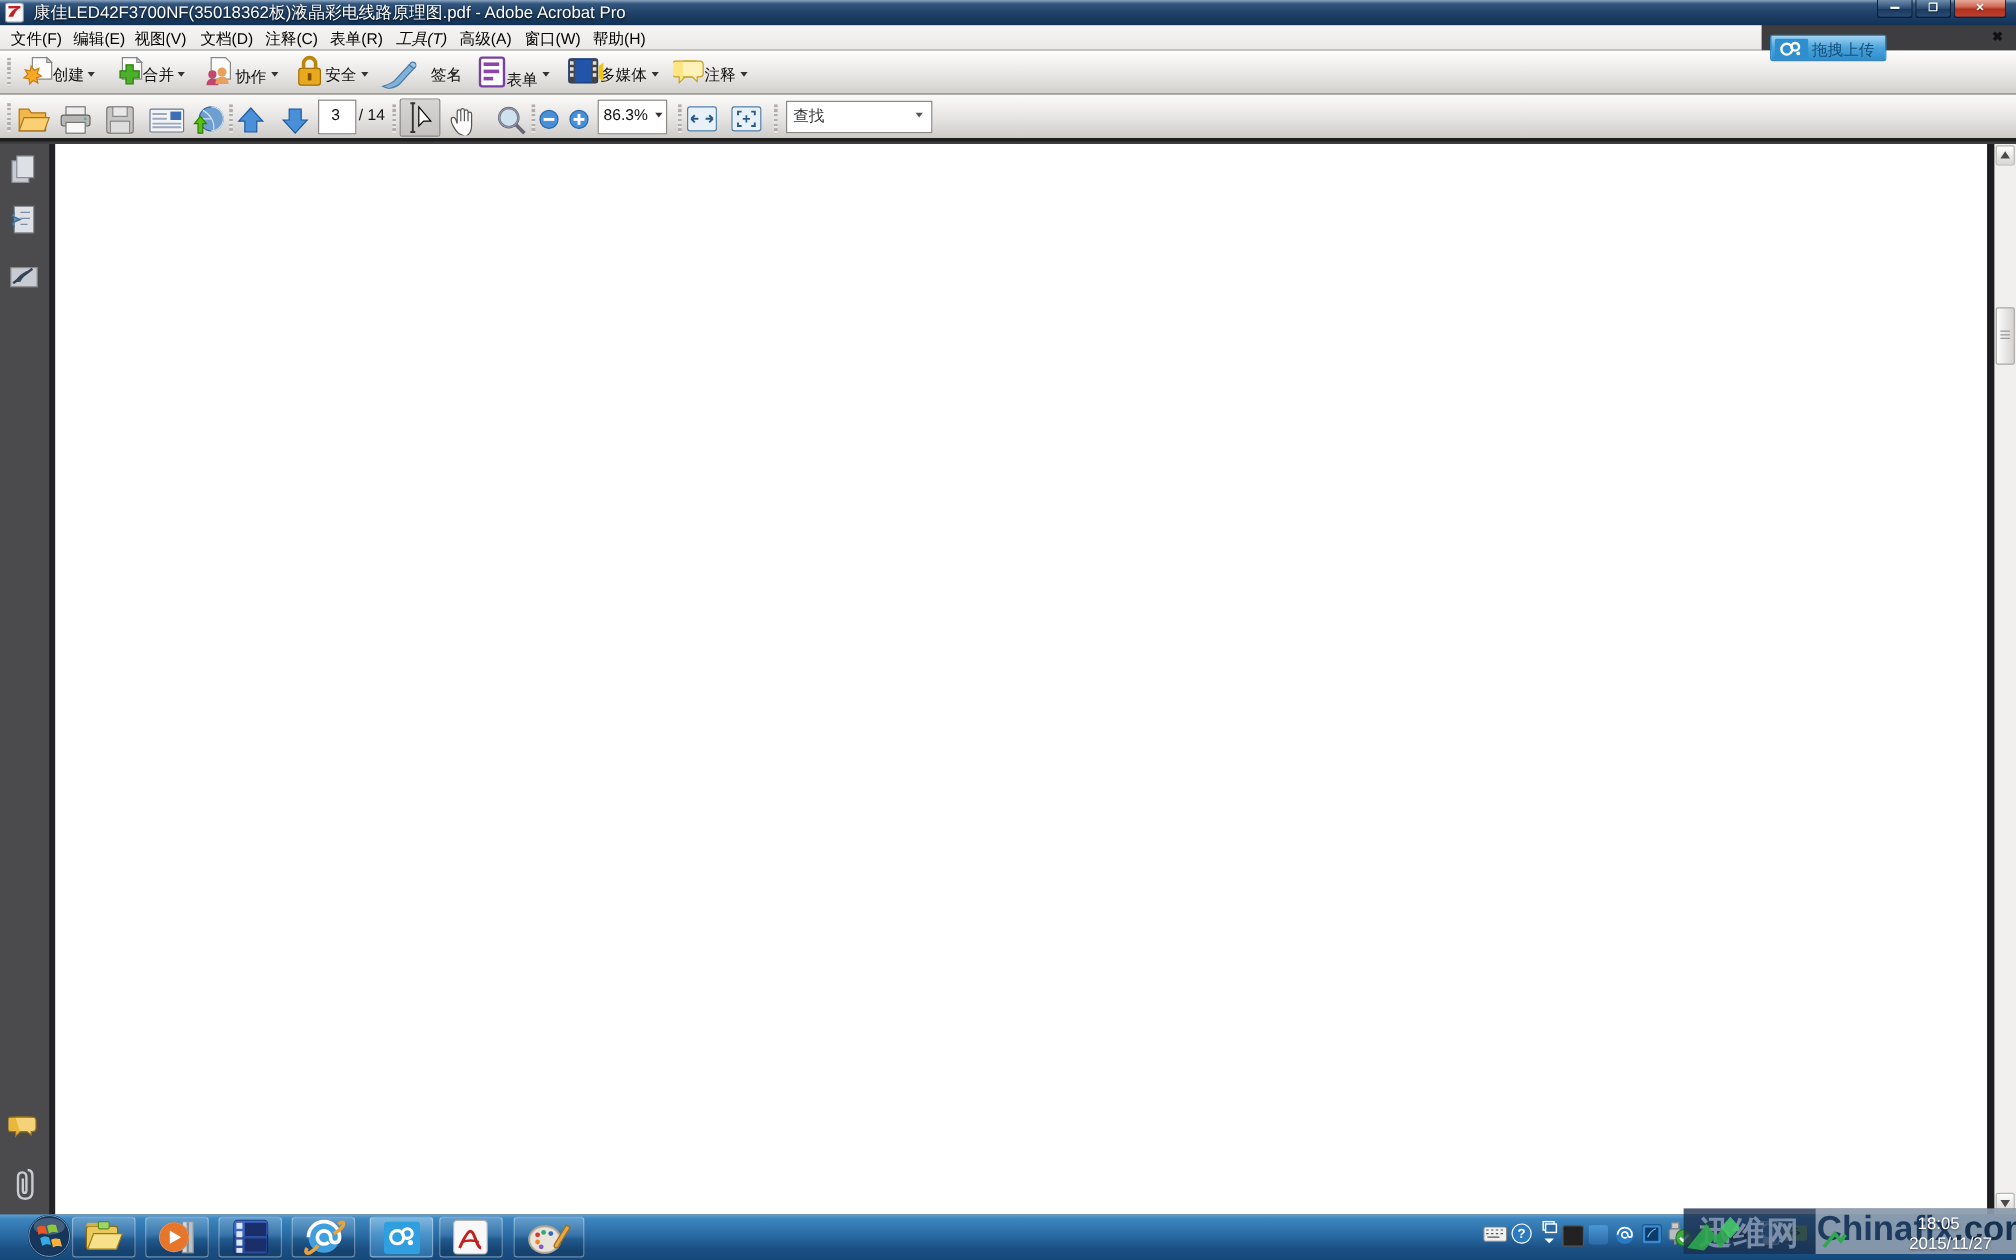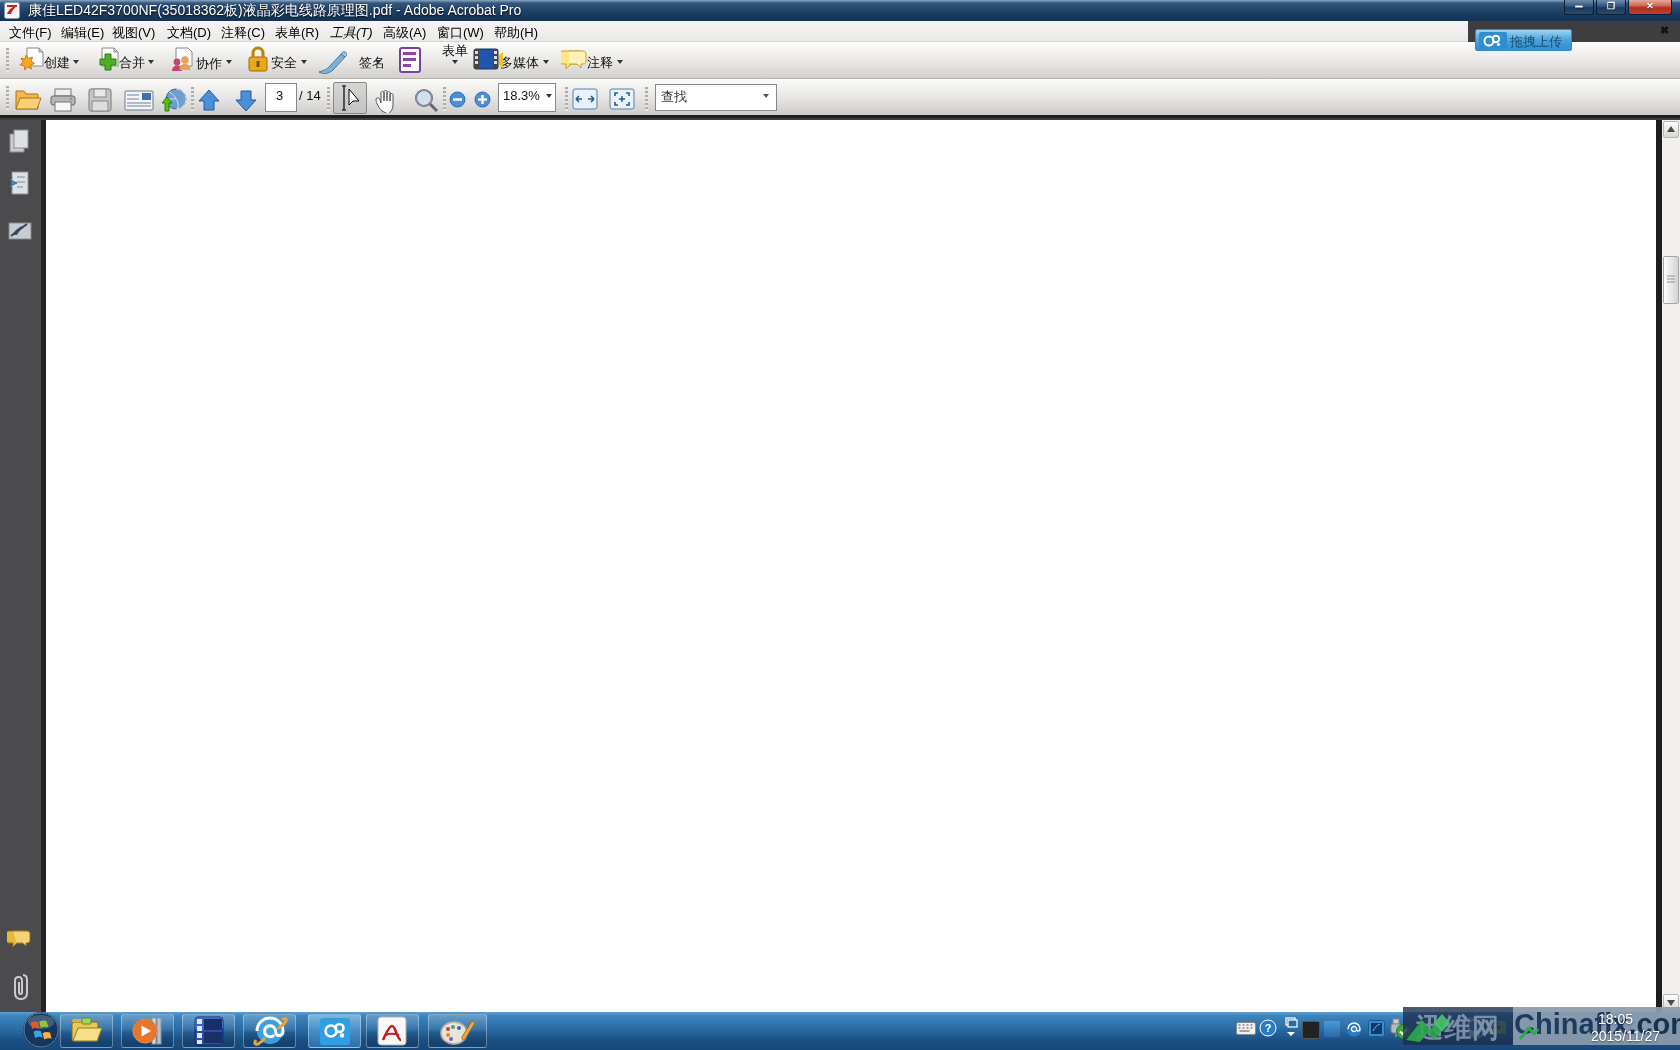--- a/index.html
+++ b/index.html
@@ -74,21 +74,21 @@
   <div class="tbtext" style="left:44px;top:12px;">创建</div>
     <div class="caret" style="left:73px;top:18px;"></div>
   <div class="tbtext" style="left:119px;top:12px;">合并</div>
     <div class="caret" style="left:148px;top:18px;"></div>
   <div class="tbtext" style="left:196px;top:0;margin-top:13px;">协作</div>
     <div class="caret" style="left:226px;top:18px;"></div>
   <div class="tbtext" style="left:271px;top:12px;">安全</div>
     <div class="caret" style="left:301px;top:18px;"></div>
   <div class="tbtext" style="left:359px;top:12px;">签名</div>
     <div class="caret" style="left:375px;top:18px;"></div>
-  <div class="tbtext" style="left:422px;top:0;padding-left:20px;">表单</div>
+  <div class="tbtext" style="left:422px;top:16px;">表单</div>
     <div class="caret" style="left:452px;top:18px;"></div>
   <div class="tbtext" style="left:500px;top:12px;">多媒体</div>
     <div class="caret" style="left:543px;top:18px;"></div>
   <div class="tbtext" style="left:587px;top:12px;">注释</div>
     <div class="caret" style="left:617px;top:18px;"></div>
   <svg style="position:absolute;left:17px;top:4px" width="28" height="28" viewBox="0 0 28 28">
     <path d="M10 2h12l4 4v14h-16z" fill="#fcfcfc" stroke="#888"></path>
       <path d="M22 2l4 4h-4z" fill="#ddd" stroke="#888"></path>
     <path d="M9 9l2.5 3.5 4-1.5-1.5 4 3.5 2.5-4 1.5 1 4.2-3.7-2.2-3 3-0.6-4.4-4.3-0.7 3.3-2.9-2.2-3.8 4.3 0.8z" fill="#f9a825" stroke="#c87d10"></path>
   </svg>
@@ -192,21 +192,21 @@
   <svg style="position:absolute;left:449px;top:12px" width="17" height="17" viewBox="0 0 17 17">
       <circle cx="8.5" cy="8.5" r="7.5" fill="#4a90d9" stroke="#2a6aad"></circle>
       <rect x="4" y="7.3" width="9" height="2.4" fill="#fff"></rect>
     </svg>
   <svg style="position:absolute;left:474px;top:12px" width="17" height="17" viewBox="0 0 17 17">
       <circle cx="8.5" cy="8.5" r="7.5" fill="#4a90d9" stroke="#2a6aad"></circle>
       <rect x="4" y="7.3" width="9" height="2.4" fill="#fff"></rect>
       <rect x="7.3" y="4" width="2.4" height="9" fill="#fff"></rect>
     </svg>
   <div style="position:absolute;left:498px;top:4px;width:56px;height:27px;background:#fff;border:1px solid #8a8886;"></div>
-  <div class="tbtext" style="left:503px;top:9px;">18.3%</div>
+  <div class="tbtext" style="left:503px;top:9px;">86.3%</div>
   <div class="caret" style="left:546px;top:15px;"></div>
   <div class="grip" style="left:565px;top:8px;"></div>
   <svg style="position:absolute;left:572px;top:8px" width="26" height="25" viewBox="0 0 26 25">
     <rect x="1" y="2" width="24" height="20" rx="2" fill="#e8f0f8" stroke="#5580aa"></rect>
     <path d="M4 12h6m-6 0l3-3m-3 3l3 3M22 12h-6m6 0l-3-3m3 3l-3 3" stroke="#2a5a8a" stroke-width="1.6" fill="none"></path>
   </svg>
   <svg style="position:absolute;left:609px;top:8px" width="26" height="25" viewBox="0 0 26 25">
     <rect x="1" y="2" width="24" height="20" rx="2" fill="#e8f0f8" stroke="#5580aa"></rect>
     <path d="M6 9v-3h3m8 0h3v3m0 6v3h-3m-8 0h-3v-3" stroke="#2a5a8a" stroke-width="1.6" fill="none"></path>
     <path d="M10 12h6m-3-3v6" stroke="#2a5a8a" stroke-width="1.4"></path>

